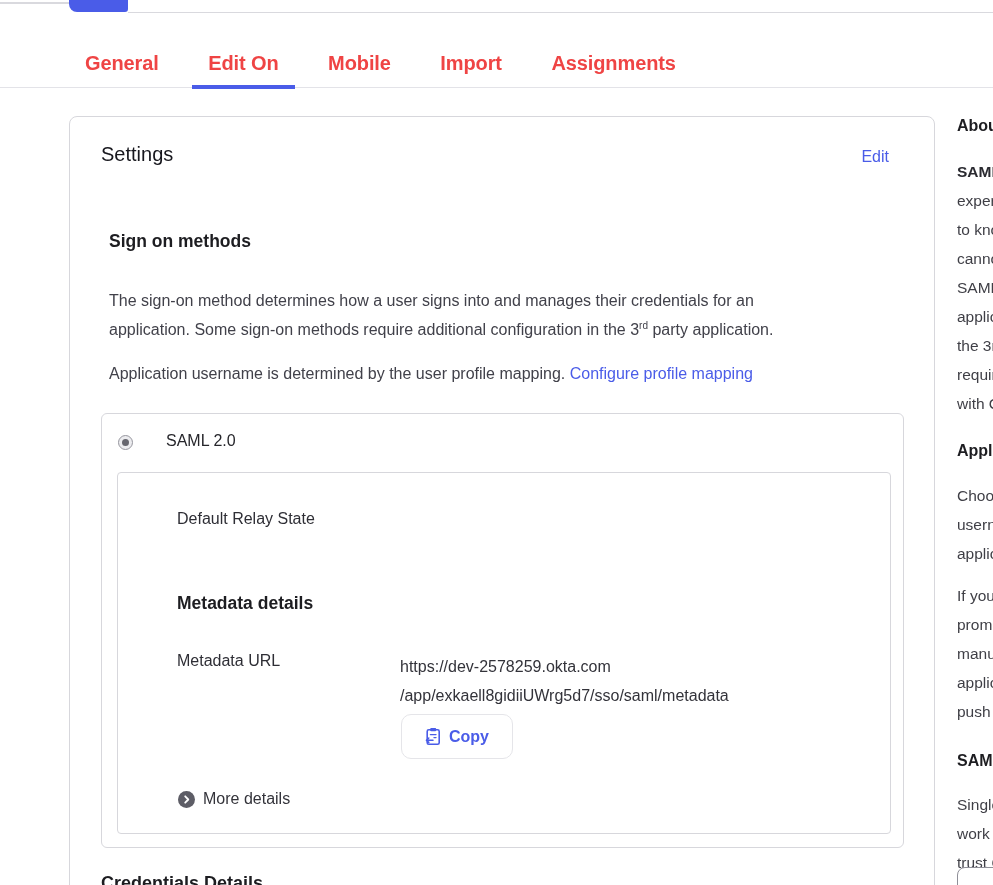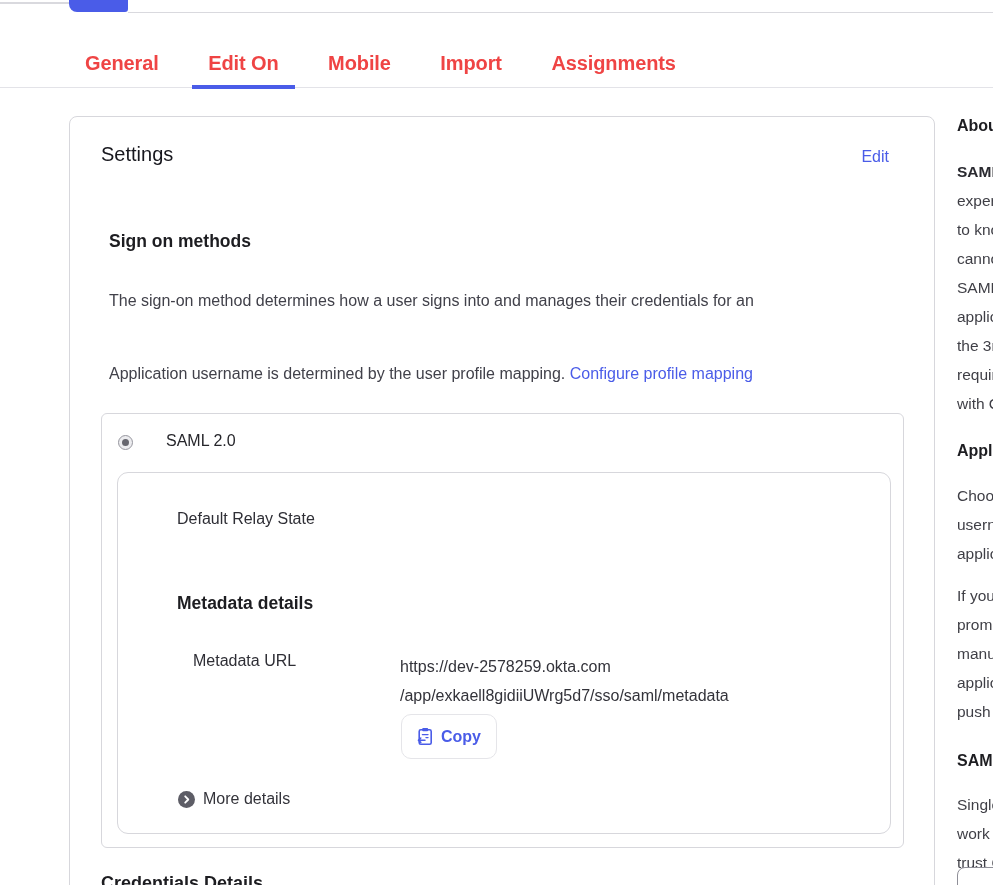--- a/index.html
+++ b/index.html
@@ -48,28 +48,28 @@
   }
   .radio {
     position:absolute; left:16px; top:21px; width:15px; height:15px;
     border:1.5px solid #97979f; border-radius:50%; background:#ececef; cursor:pointer;
   }
   .radio .dot { position:absolute; left:2.75px; top:2.75px; width:7px; height:7px; border-radius:50%; background:#66666e; }
   .radio-label { position:absolute; left:64px; top:18px; font-size:16px; color:#26262b; }
 
   .meta-panel {
     position:absolute; left:15px; top:58px; width:774px; height:362px;
-    border:1px solid #d7d7dc; border-radius:11px; background:#fff;
+    border:1px solid #d7d7dc; border-radius:4px; background:#fff;
   }
   .relay-label { position:absolute; left:59px; top:37px; font-size:16px; color:#2e2e35; }
   .meta-title { position:absolute; left:59px; top:120px; font-size:17.5px; font-weight:700; color:#1d1d21; }
-  .meta-url-label { position:absolute; left:59px; top:179px; font-size:16px; color:#2e2e35;margin-left:16px; }
+  .meta-url-label { position:absolute; left:59px; top:179px; font-size:16px; color:#2e2e35; }
   .meta-url-value { position:absolute; left:282px; top:179px; font-size:16px; line-height:29px; color:#33333a; }
   .copy-btn {
-    position:absolute; left:283px; top:241px; width:96px; height:45px;
+    position:absolute; left:283px; top:241px; width:112px; height:45px;
     background:#fff; border:1px solid #e5e5e9; border-radius:10px;
     display:flex; align-items:center; justify-content:center; gap:7px;
     font-size:16px; font-weight:700; color:#4a5ce8; cursor:pointer;
   }
   .more-details { position:absolute; left:60px; top:317px; display:flex; align-items:center; gap:8px; cursor:pointer; }
   .more-details .lbl { font-size:16px; color:#33333a; }
 
   .credentials-title { position:absolute; left:31px; top:756px; font-size:18px; font-weight:700; color:#1d1d21; }
 
   
@@ -105,20 +105,21 @@
 </nav>
 
 <section class="card">
   <h2 class="card-title">Settings</h2>
   <a class="edit-link">Edit</a>
 
   <h3 class="section-title">Sign on methods</h3>
 
   <div class="para1">
     <div>The sign-on method determines how a user signs into and manages their credentials for an</div>
+    <div><span>application. Some sign-on methods require additional configuration in the 3</span><sup class="ord">rd</sup><span> party application.</span></div>
   </div>
 
   <div class="para2"><span>Application username is determined by the user profile mapping. </span><a class="text-link">Configure profile mapping</a></div>
 
   <div class="saml-box">
     <span class="radio">
         <span class="dot"></span>
       </span>
     <span class="radio-label">SAML 2.0</span>
 

